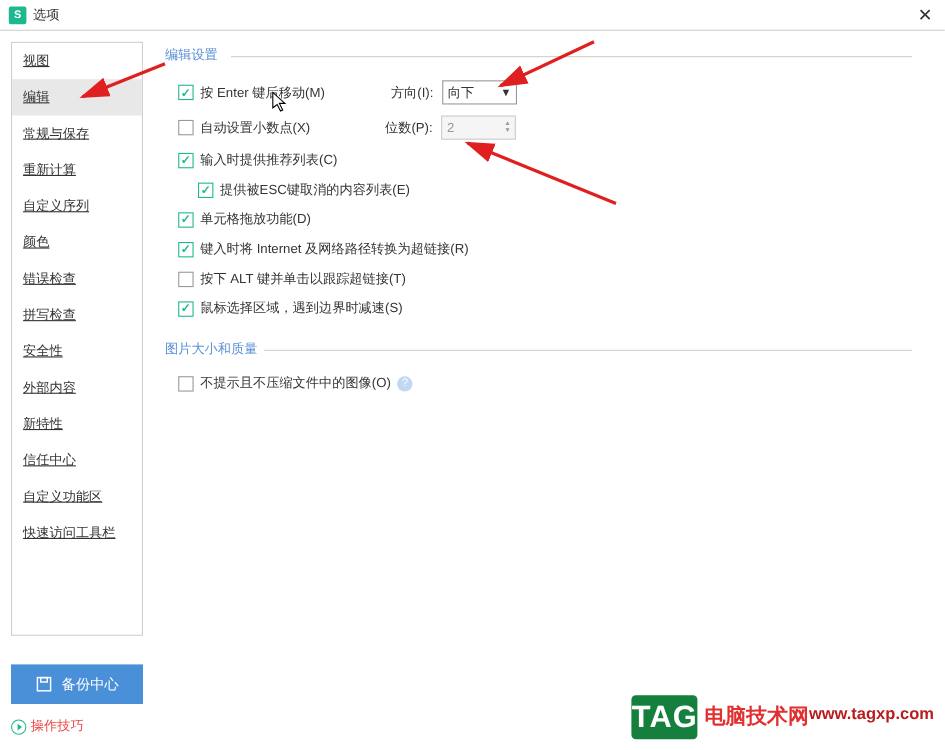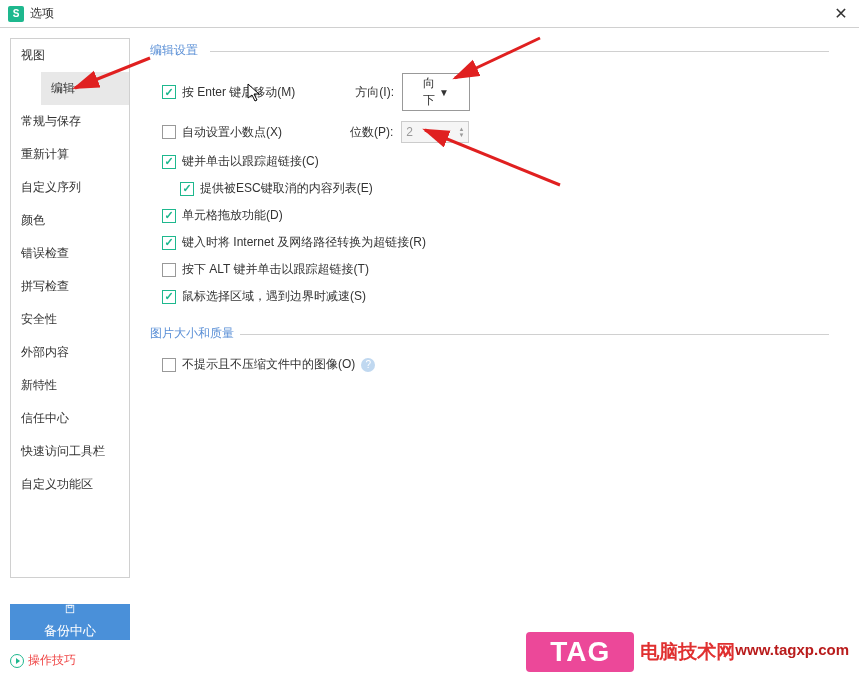--- a/index.html
+++ b/index.html
@@ -7,63 +7,63 @@
     
     .titlebar { display: flex; align-items: center; justify-content: space-between; padding: 4px 8px; border-bottom: 1px solid #d0d0d0; height: 28px; }
     .titlebar-left { display: flex; align-items: center; gap: 6px; }
     .app-icon { width: 16px; height: 16px; background: #1eb88e; border-radius: 2px; display: flex; align-items: center; justify-content: center; color: #fff; font-size: 10px; font-weight: bold; }
     .title-text { font-size: 12px; }
     .close-btn { width: 20px; height: 20px; display: flex; align-items: center; justify-content: center; font-size: 16px; cursor: pointer; }
     
     .main-container { display: flex; height: 560px; padding: 10px; gap: 0; }
     
     .sidebar { width: 120px; border: 1px solid #d0d0d0; display: flex; flex-direction: column; }
-    .sidebar-item { padding: 8px 10px; cursor: pointer; font-size: 12px; }
-    .sidebar-item.active { background: #e8e8e8; margin-left: 30px; }
+    .sidebar-item { padding: 8px 10px; cursor: pointer; font-size: 12px; text-decoration: underline; }
+    .sidebar-item.active { background: #e8e8e8; }
     
     .content { flex: 1; padding: 4px 20px; position: relative; }
     
     .fieldset { border: none; margin-bottom: 20px; }
     .fieldset-title { color: #5a8fd6; font-size: 12px; margin-bottom: 14px; position: relative; }
     .fieldset-title::after { content: ''; position: absolute; left: 60px; right: 0; top: 50%; height: 1px; background: #d0d0d0; }
     .fieldset-title.short::after { left: 90px; }
     
     .option-row { display: flex; align-items: center; margin-bottom: 10px; padding-left: 12px; }
     .option-row.indent { padding-left: 30px; }
     
     .checkbox { width: 14px; height: 14px; border: 1px solid #999; margin-right: 6px; display: inline-flex; align-items: center; justify-content: center; position: relative; flex-shrink: 0; cursor: pointer; }
     .checkbox.checked { border-color: #1eb88e; }
     .checkbox.checked::after { content: '✓'; color: #1eb88e; font-size: 11px; font-weight: bold; position: absolute; }
     
     .option-label { font-size: 12px; }
     
     .inline-ctrl { display: flex; align-items: center; gap: 8px; margin-left: 60px; }
     .inline-label { font-size: 12px; }
     
-    .select-box { width: 68px; height: 38px; border: 1px solid #999; display: flex; align-items: center; justify-content: space-between; padding: 0 20px; font-size: 12px; cursor: pointer; }
+    .select-box { width: 68px; height: 22px; border: 1px solid #999; display: flex; align-items: center; justify-content: space-between; padding: 0 4px; font-size: 12px; cursor: pointer; }
     .arrow-down { font-size: 10px; }
     
     .spinner { width: 68px; height: 22px; border: 1px solid #ccc; background: #f5f5f5; display: flex; align-items: center; justify-content: space-between; padding: 0 4px; font-size: 12px; color: #999; }
     .spinner-arrows { display: flex; flex-direction: column; font-size: 6px; line-height: 6px; color: #999; }
     
     .help-icon { width: 14px; height: 14px; border-radius: 50%; background: #c0d8f0; color: #fff; display: inline-flex; align-items: center; justify-content: center; font-size: 10px; margin-left: 6px; }
     
-    .backup-btn { position: absolute; left: 10px; top: 604px; width: 120px; height: 36px; background: #4a90d9; color: #fff; display: flex; align-items: center; justify-content: center; gap: 8px; cursor: pointer; font-size: 13px; flex-direction: column; }
+    .backup-btn { position: absolute; left: 10px; top: 604px; width: 120px; height: 36px; background: #4a90d9; color: #fff; display: flex; align-items: center; justify-content: center; gap: 8px; cursor: pointer; font-size: 13px; }
     .backup-icon { width: 16px; height: 16px; }
     
     .tips-link { position: absolute; left: 10px; top: 652px; display: flex; align-items: center; gap: 4px; font-size: 12px; color: #ef4444; cursor: pointer; }
     .tips-icon { width: 14px; height: 14px; border: 1.5px solid #1eb88e; border-radius: 50%; display: flex; align-items: center; justify-content: center; }
     .tips-icon::after { content: ''; width: 0; height: 0; border-left: 4px solid #1eb88e; border-top: 3px solid transparent; border-bottom: 3px solid transparent; margin-left: 1px; }
     
     .cursor-icon { position: absolute; left: 247px; top: 83px; pointer-events: none; }
     
     .arrow-svg { position: absolute; pointer-events: none; }
     
     .tag-watermark { position: absolute; right: 10px; bottom: 10px; display: flex; align-items: center; gap: 6px; }
-    .tag-box { background: #ec4899; color: #fff; font-weight: bold; font-size: 28px; padding: 4px 24px; border-radius: 4px; font-family: Arial; letter-spacing: 1px; }
+    .tag-box { background: #15803d; color: #fff; font-weight: bold; font-size: 28px; padding: 4px 0; border-radius: 4px; font-family: Arial; letter-spacing: 1px; }
     .tag-text { display: flex; flex-direction: row; font-size: 14px; font-weight: bold; line-height: 1.2; }
     .tag-text-cn { color: #e03030; font-size: 19px; }
     .tag-text-url { color: #b91c1c; font-size: 15px; }
   </style>
 </head>
 <body>
 
 <div class="titlebar">
   <div class="titlebar-left">
     <div class="app-icon">S</div>
@@ -80,22 +80,22 @@
     <div class="sidebar-item">常规与保存</div>
     <div class="sidebar-item">重新计算</div>
     <div class="sidebar-item">自定义序列</div>
     <div class="sidebar-item">颜色</div>
     <div class="sidebar-item">错误检查</div>
     <div class="sidebar-item">拼写检查</div>
     <div class="sidebar-item">安全性</div>
     <div class="sidebar-item">外部内容</div>
     <div class="sidebar-item">新特性</div>
     <div class="sidebar-item">信任中心</div>
+    <div class="sidebar-item">自定义功能区</div>
     <div class="sidebar-item">快速访问工具栏</div>
-    <div class="sidebar-item">自定义功能区</div>
   </div>
 
   <div class="content">
 
     <div class="fieldset">
       <div class="fieldset-title">编辑设置</div>
 
       <div class="option-row">
         <span class="checkbox checked"></span>
         <span class="option-label">按 Enter 键后移动(M)</span>
@@ -118,21 +118,21 @@
             <span class="spinner-arrows">
                 <span>▲</span>
                 <span>▼</span>
               </span>
           </div>
         </div>
       </div>
 
       <div class="option-row">
         <span class="checkbox checked"></span>
-        <span class="option-label">键并单击以跟踪超链接(C)</span>
+        <span class="option-label">输入时提供推荐列表(C)</span>
       </div>
 
       <div class="option-row indent">
         <span class="checkbox checked"></span>
         <span class="option-label">提供被ESC键取消的内容列表(E)</span>
       </div>
 
       <div class="option-row">
         <span class="checkbox checked"></span>
         <span class="option-label">单元格拖放功能(D)</span>

